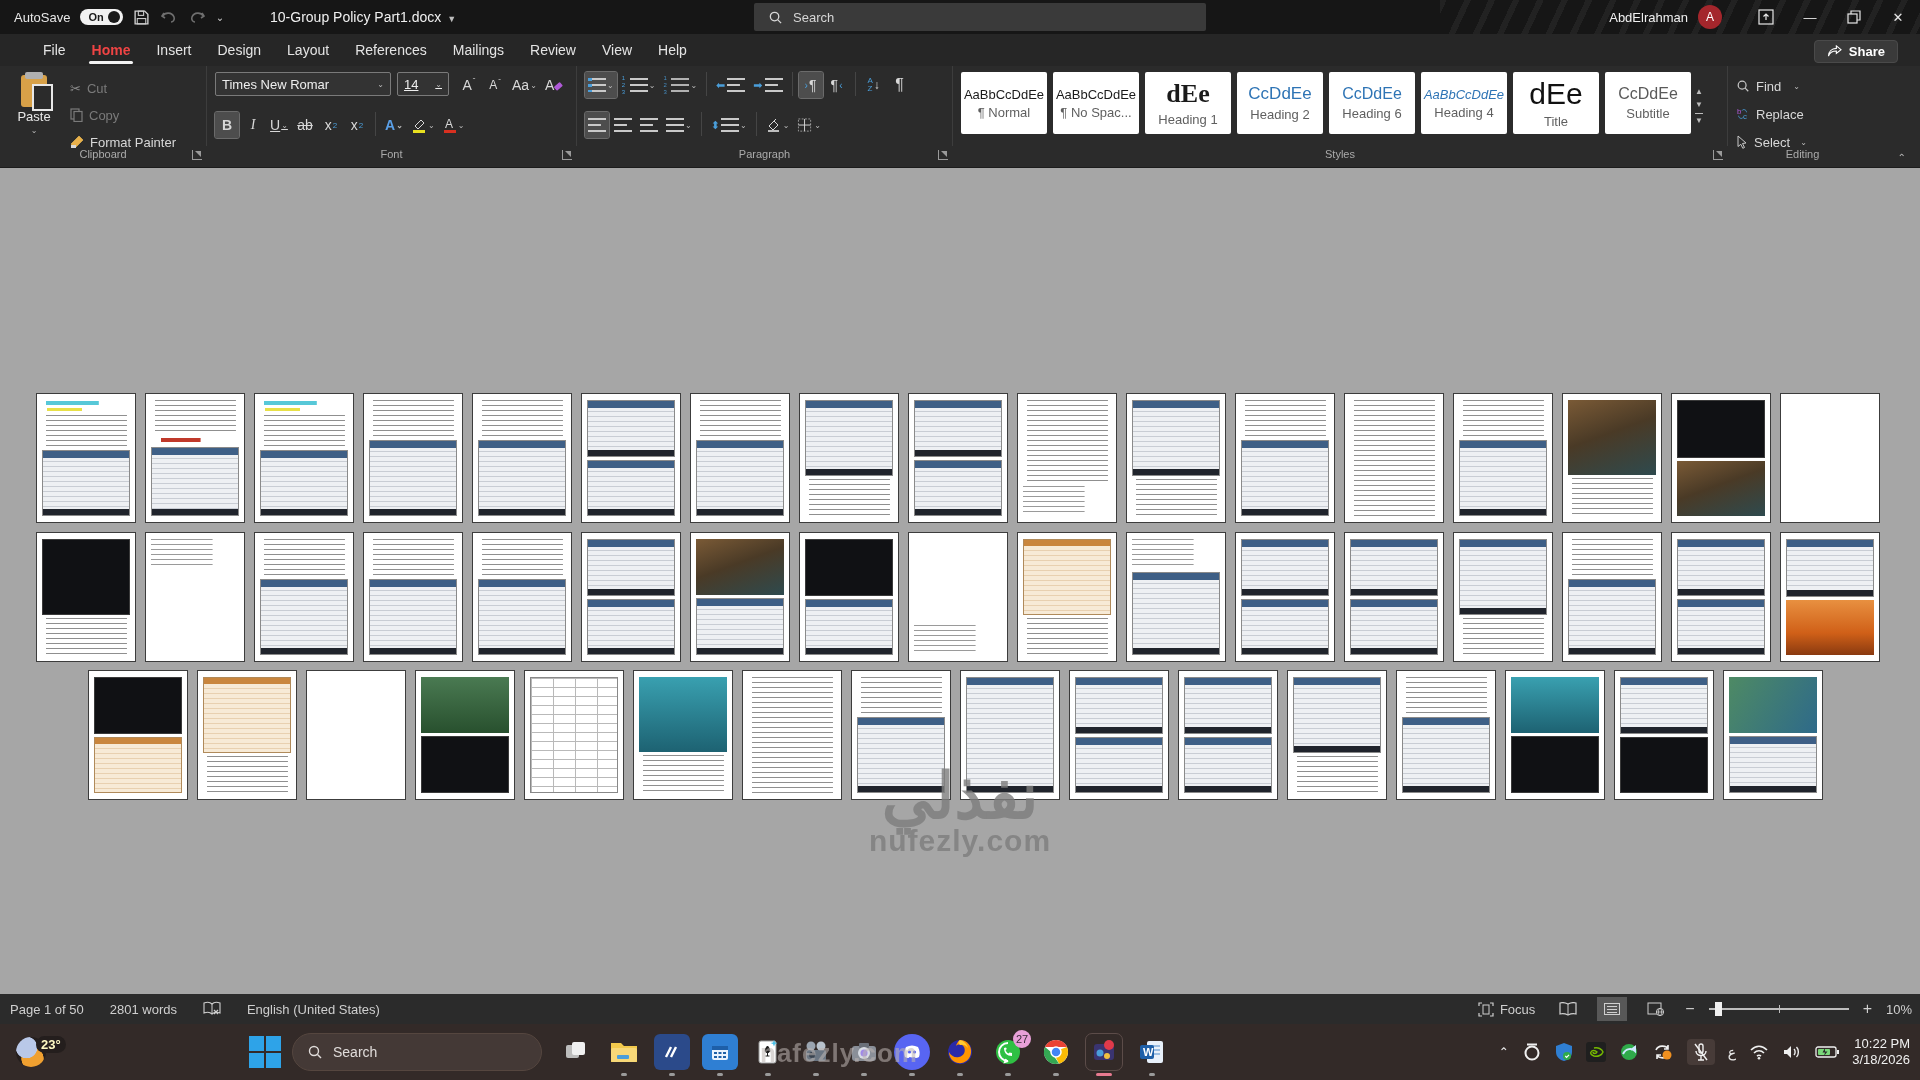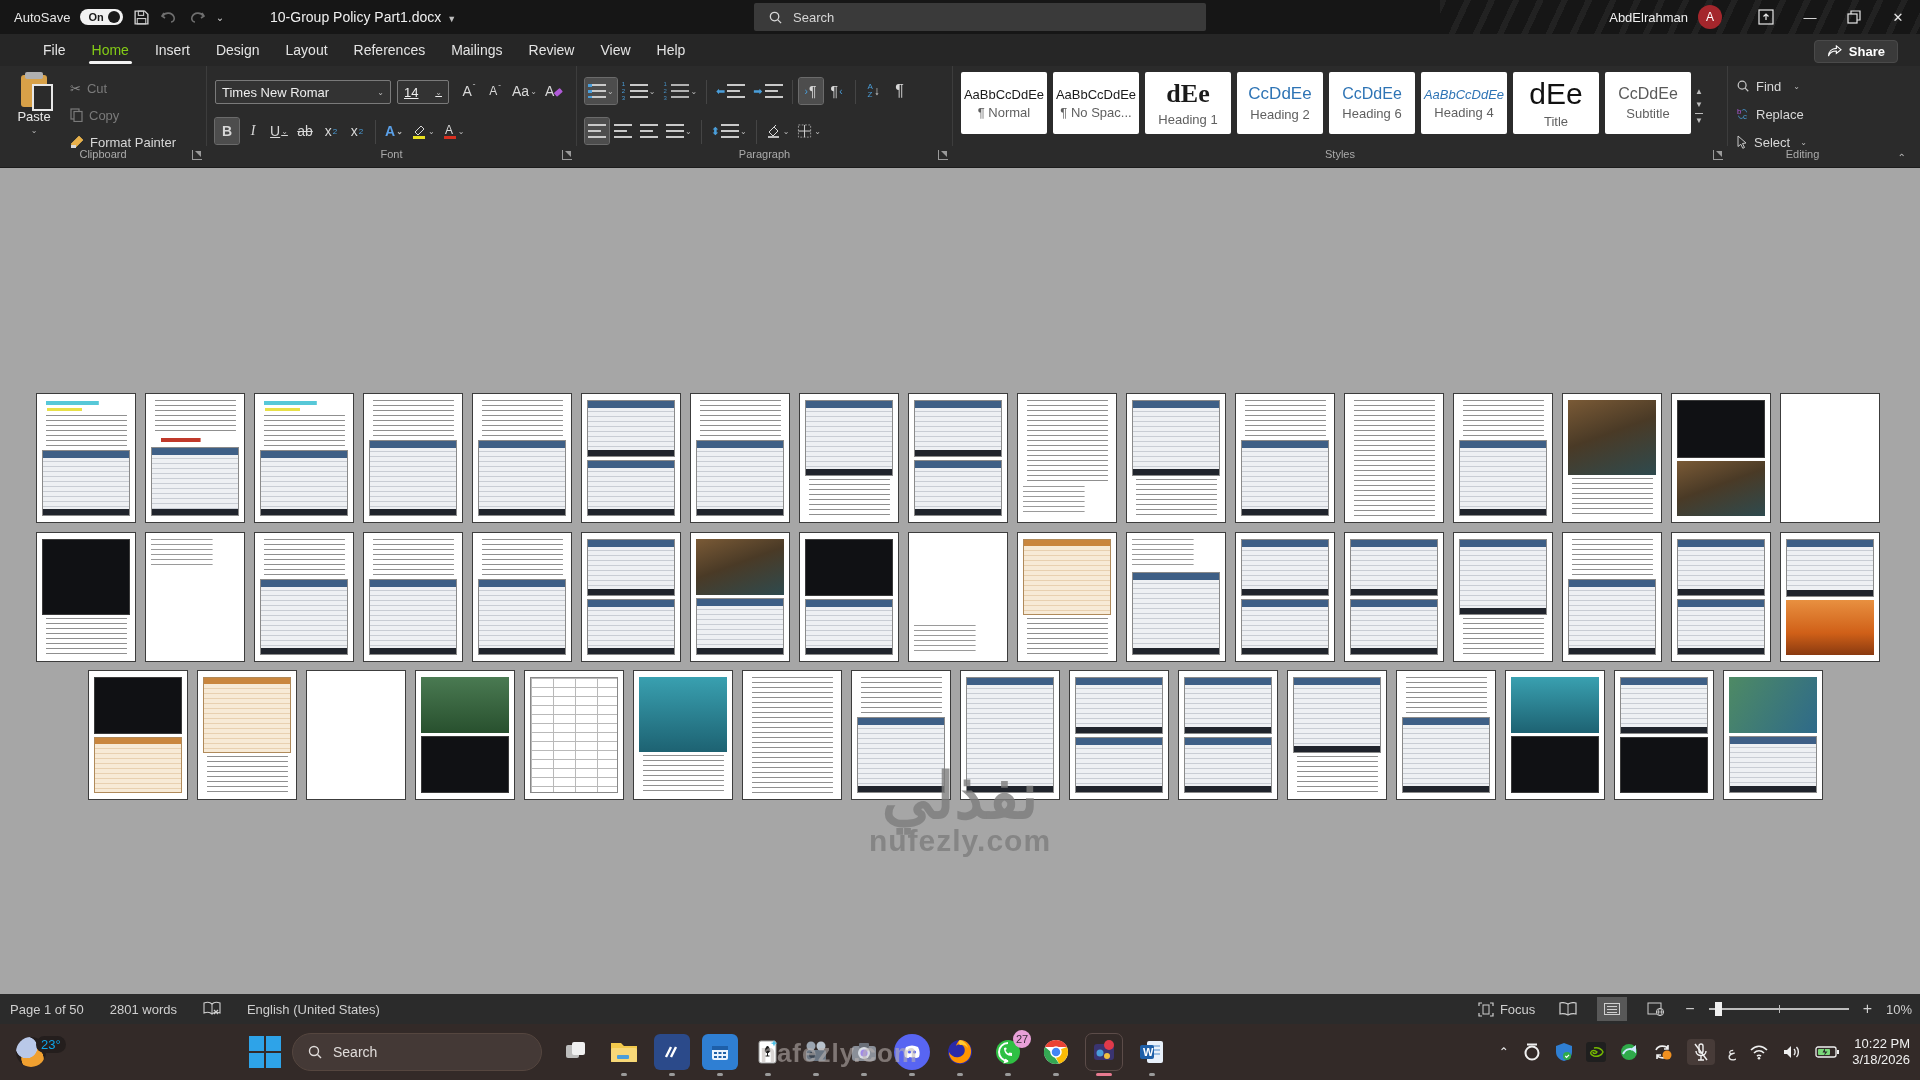--- a/index.html
+++ b/index.html
@@ -28,39 +28,39 @@
   .user-name { font-size:13px; color:#f0f0f0; margin-right:10px; }
   .avatar { width:24px; height:24px; border-radius:50%; background:#a4262c; color:#fff; font-size:12px;
      display:flex; align-items:center; justify-content:center; margin-right:22px; }
   .winctl { width:44px; height:34px; display:flex; align-items:center; justify-content:center;
      color:#e8e8e8; font-size:13px; }
 
   
   .tabrow { height:32px; background:#262626; display:flex; align-items:flex-end; padding-left:30px;
             position:relative; flex:0 0 auto; }
   .tab { color:#e4e4e4; font-size:14px; padding:6px 13px 8px; position:relative; }
-  .tab.active { font-weight:normal; color:#84cc16; }
+  .tab.active { font-weight:bold; color:#ef4444; }
   .tab.active::after { content:""; position:absolute; left:10px; right:10px; bottom:2px; height:3px;
      background:#f3f3f3; border-radius:2px; }
   .share-btn { position:absolute; right:22px; bottom:3px; background:#3a3a3a; border:1px solid #4a4a4a;
      border-radius:4px; color:#fff; font-weight:bold; font-size:13px; padding:3px 12px;
      display:flex; gap:7px; align-items:center; }
 
   
   .ribbon { height:102px; background:#2b2b2b; border-bottom:1px solid #1c1c1c; position:relative;
             display:flex; flex:0 0 auto; }
   .rgroup { position:relative; height:80px; padding:6px 6px 0 8px; }
   .rgroup + .rgroup { border-left:1px solid #3d3d3d; }
   .glabel { position:absolute; top:82px; left:0; right:0; text-align:center; color:#ababab;
      font-size:11px; white-space:nowrap; }
   .glaunch { position:absolute; top:84px; right:4px; width:10px; height:10px; border-left:1px solid #9a9a9a;
      border-bottom:1px solid #9a9a9a; }
   .glaunch::after { content:""; position:absolute; right:1px; top:1px; border:3px solid transparent;
      border-right-color:#9a9a9a; border-top-color:#9a9a9a; }
-  .rrow { display:flex; align-items:flex-end; height:32px; gap:2px; }
+  .rrow { display:flex; align-items:flex-start; height:32px; gap:2px; }
   .rbtn { display:flex; align-items:center; justify-content:center; min-width:24px; height:26px;
      border-radius:2px; color:#d8d8d8; font-size:14px; padding:0 3px; gap:1px; }
   .rbtn.on { background:#4d4d4d; outline:1px solid #6b6b6b; }
   .rbtn .chev, .chev { font-size:8px; color:#bdbdbd; }
   .vsep { width:1px; height:24px; background:#454545; margin:0 4px; }
   .combo { background:#333333; border:1px solid #7a7a7a; color:#eeeeee; font-size:13px; height:24px;
      display:flex; align-items:center; padding:0 6px; justify-content:space-between; border-radius:2px; }
   
   .paste { width:52px; height:72px; display:flex; flex-direction:column; align-items:center;
      color:#e6e6e6; font-size:13px; justify-content:flex-start; gap:2px; border-radius:3px; }
@@ -150,22 +150,22 @@
   .zoom-thumb { position:absolute; left:6px; top:-6px; width:7px; height:14px; background:#f0f0f0; }
   .vicon { width:16px; height:12px; border:1px solid #cfcfcf; background:
      repeating-linear-gradient(#cfcfcf 0 1px, transparent 1px 3px) 2px 2px/10px 8px no-repeat; }
 
   
   .taskbar { height:56px; background:#332a28; display:flex; align-items:center; position:relative; flex:0 0 auto; }
   .weather { position:absolute; left:16px; display:flex; align-items:center; gap:2px; }
   .weather-icon { width:30px; height:30px; border-radius:50%;
      background:radial-gradient(circle at 35% 35%, #b9c8e8 0 38%, transparent 40%),
                 radial-gradient(circle at 55% 72%, #f0a030 0 40%, transparent 42%), #241e1d; }
-  .weather-temp { color:#0ea5e9; font-size:13px; background:#241e1d; border-radius:9px; padding:1px 5px;
-     margin-left:-12px; margin-top:-16px; }
+  .weather-temp { color:#fef9c3; font-size:13px; background:#241e1d; border-radius:9px; padding:1px 5px;
+     margin-left:-12px; margin-top:-16px;font-weight:bold; }
   .tb-center { position:absolute; left:248px; display:flex; align-items:center; gap:10px; }
   .start { width:34px; height:34px; display:grid; grid-template-columns:15px 15px; grid-gap:2px;
      align-content:center; justify-content:center; }
   .start i { width:15px; height:15px; background:#2ea3e8; }
   .tsearch { width:250px; height:38px; border-radius:19px; background:#443936; border:1px solid #55463f;
      display:flex; align-items:center; gap:10px; padding-left:14px; color:#e0dcda; font-size:14px; }
   .ticon { width:36px; height:36px; border-radius:6px; display:flex; align-items:center; justify-content:center;
      position:relative; font-size:17px; color:#fff; }
   .ticon .dot { position:absolute; bottom:-6px; left:50%; transform:translateX(-50%); width:6px; height:3px;
      border-radius:2px; background:#9a9a9a; }

